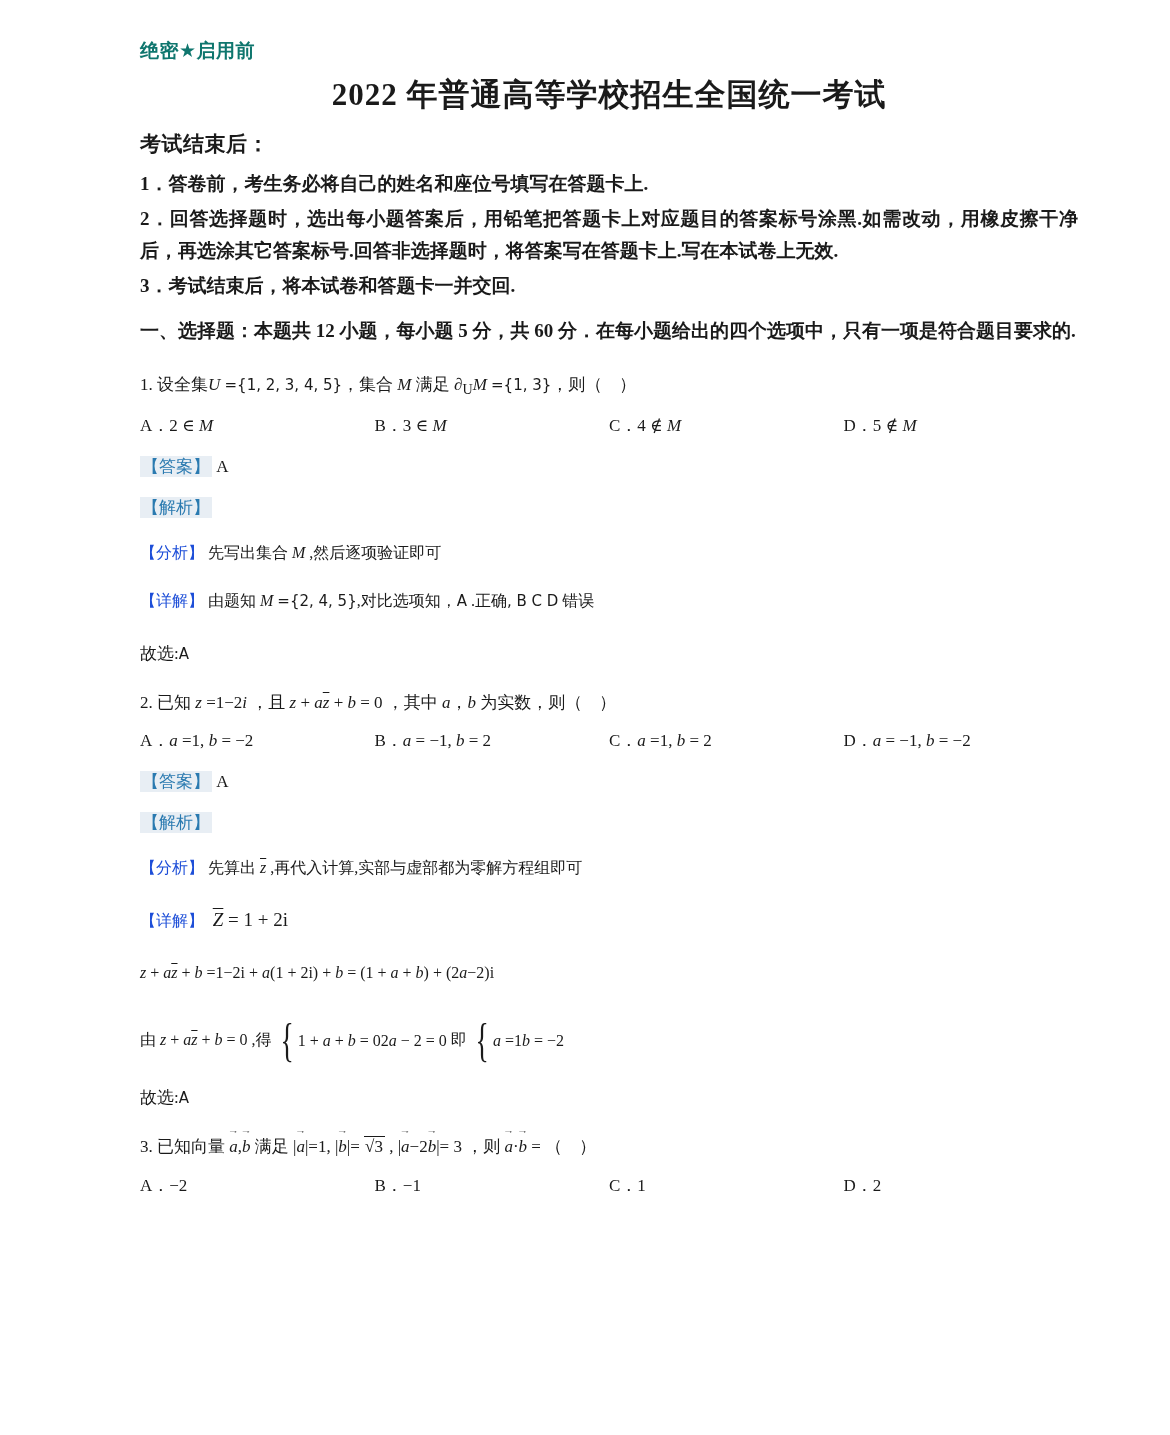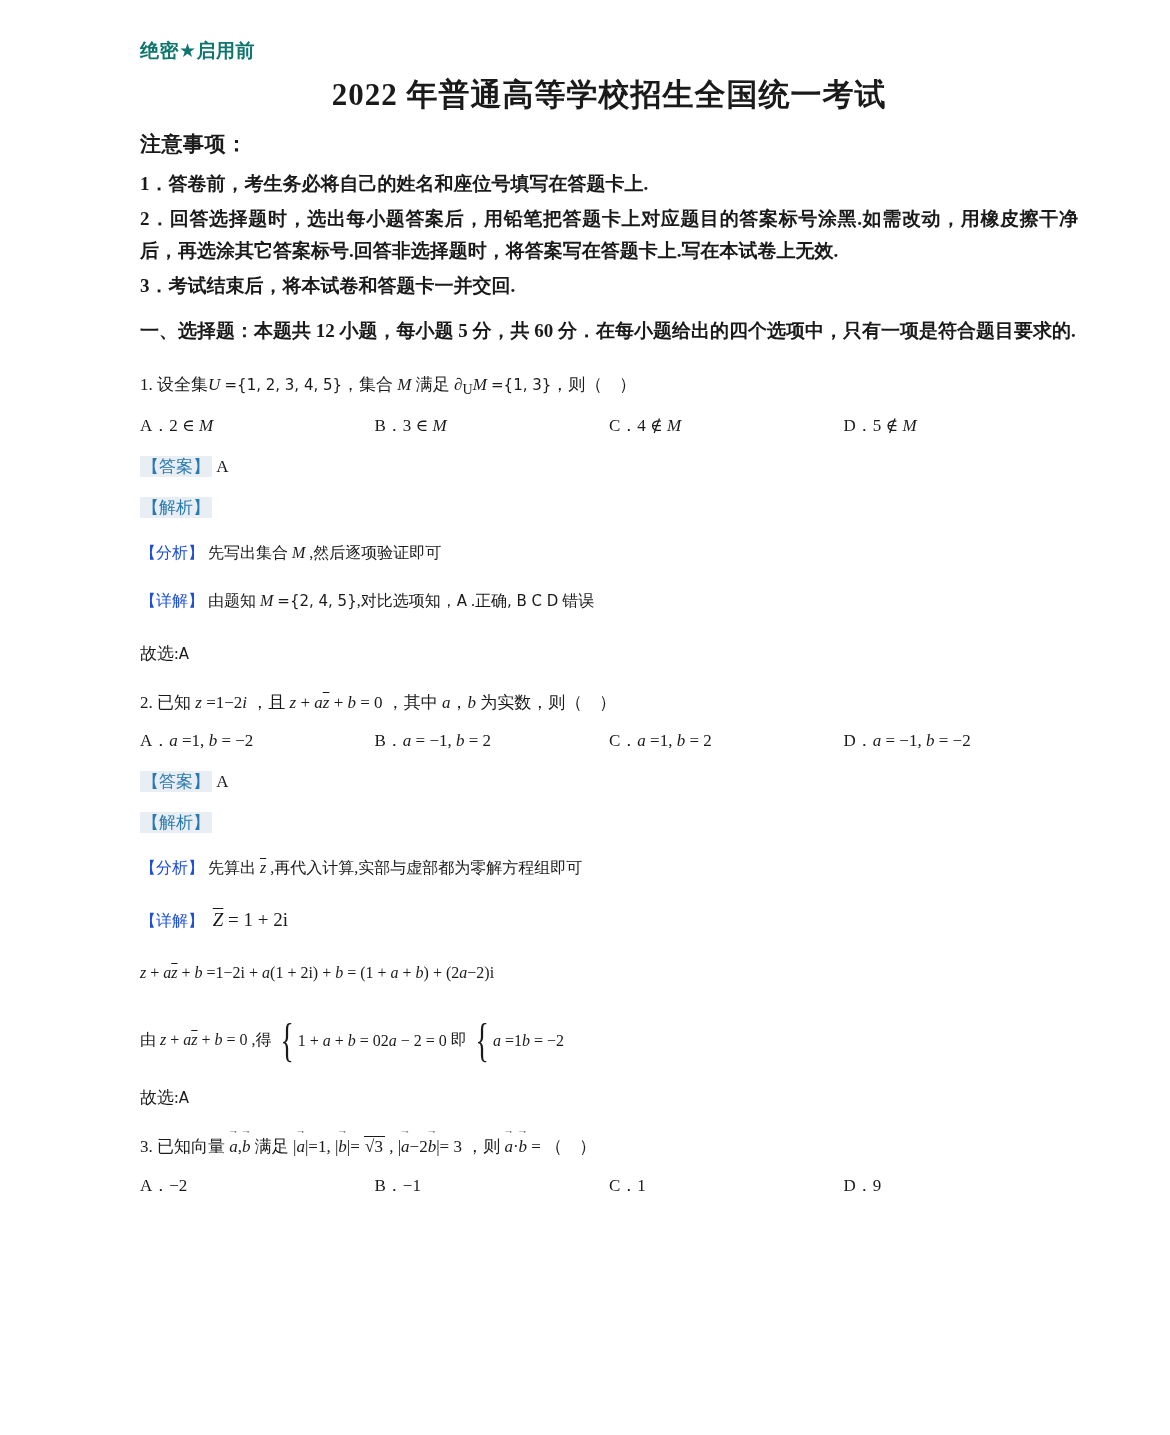--- a/index.html
+++ b/index.html
@@ -173,21 +173,21 @@
 </style>
 </head>
 <body>
 
 <div class="page">
 
   <div class="secret">绝密★启用前</div>
 
   <div class="doc-title">2022 年普通高等学校招生全国统一考试</div>
 
-  <div class="section-head">注意事项：</div>
+  <div class="section-head">考试结束后：</div>
 
   <div class="note-line">1．答卷前，考生务必将自己的姓名和座位号填写在答题卡上.</div>
   <div class="note-block">2．回答选择题时，选出每小题答案后，用铅笔把答题卡上对应题目的答案标号涂黑.如需改动，用橡皮擦干净后，再选涂其它答案标号.回答非选择题时，将答案写在答题卡上.写在本试卷上无效.</div>
   <div class="note-line">3．考试结束后，将本试卷和答题卡一并交回.</div>
 
   <div class="choice-intro">一、选择题：本题共 12 小题，每小题 5 分，共 60 分．在每小题给出的四个选项中，只有一项是符合题目要求的.</div>
 
   <div class="q-stem">
     <span>1.</span>
     <span>
@@ -278,16 +278,16 @@
   <div class="q-stem">
     <span>3.</span>
     <span>
       已知向量 <span class="vecbar"><i>a</i></span>,<span class="vecbar"><i>b</i></span> 满足 |<span class="vecbar"><i>a</i></span>|=1, |<span class="vecbar"><i>b</i></span>|= <span class="sqrt">√3</span> , |<span class="vecbar"><i>a</i></span>−2<span class="vecbar"><i>b</i></span>|= 3 ，则 <span class="vecbar"><i>a</i></span>·<span class="vecbar"><i>b</i></span> = （&nbsp;&nbsp;&nbsp;&nbsp;）
     </span>
   </div>
   <div class="opts">
     <div>A．−2</div>
     <div>B．−1</div>
     <div>C．1</div>
-    <div>D．9</div>
+    <div>D．2</div>
   </div>
 
 </div>
 
 </body></html>

